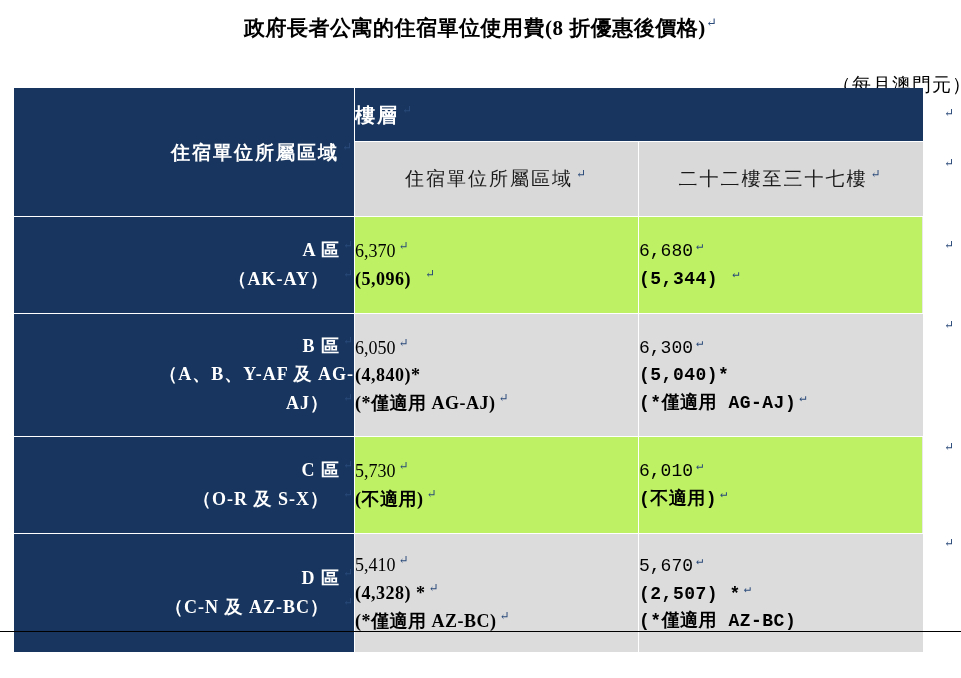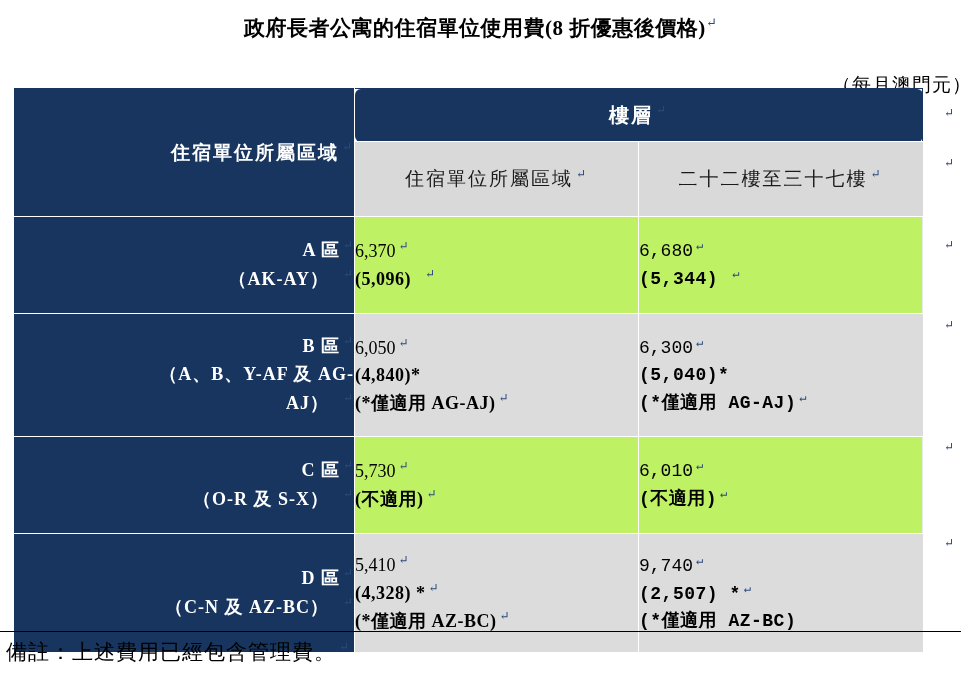--- a/index.html
+++ b/index.html
@@ -76,28 +76,26 @@
     font-size: 19px;
     letter-spacing: 2px;
     width: 340px;
     height: 126px;
     border-left: 1px solid #17355e !important;
     border-top: 1px solid #17355e !important;
   }
   .hd-floor-top {
     background: #17355e;
     color: #ffffff;
-    text-align: center;
     font-weight: bold;
     font-size: 20px;
     letter-spacing: 2px;
     height: 52px;
     border-top: 1px solid #17355e !important;
     border-right: 1px solid #17355e !important;
-    border-radius: 6px;
   }
   .hd-floor-sub {
     background: #d9d9d9;
     color: #1a1a1a;
     text-align: center;
     font-size: 19px;
     letter-spacing: 2px;
     height: 74px;
     width: 284px;
   }
@@ -274,37 +272,34 @@
           <td class="cell-region" style="height:118px">
             <div><span>D 區</span><span class="pilcrow">↵</span></div>
             <div><span>（C-N 及 AZ-BC）</span><span class="pilcrow wide">↵</span></div>
           </td>
           <td class="cell-val shade-b">
             <div class="line1"><span>5,410</span><span class="pilcrow">↵</span></div>
             <div class="line2"><span>(4,328) *</span><span class="pilcrow">↵</span></div>
             <div class="line3"><span>(*僅適用 AZ-BC)</span><span class="pilcrow">↵</span></div>
           </td>
           <td class="cell-val shade-b last">
-            <div class="line1"><span>9,740</span><span class="pilcrow">↵</span></div>
+            <div class="line1"><span>5,670</span><span class="pilcrow">↵</span></div>
             <div class="line2"><span>(2,507) *</span><span class="pilcrow">↵</span></div>
             <div class="line3"><span>(*僅適用 AZ-BC)</span></div>
           </td>
         </tr>
       </tbody>
     </table>
   </div>
 
   <div class="right-marks">
     <span style="top:18px;left:0">↵</span>
     <span style="top:68px;left:0">↵</span>
     <span style="top:150px;left:0">↵</span>
     <span style="top:230px;left:0">↵</span>
     <span style="top:352px;left:0">↵</span>
     <span style="top:448px;left:0">↵</span>
   </div>
 
   <div class="rule"></div>
 
-  <div class="footer-note">
-    <span>備註：上述費用已經包含管理費。</span><span class="pilcrow">↵</span>
-  </div>
 
 </div>
 
 </body></html>

